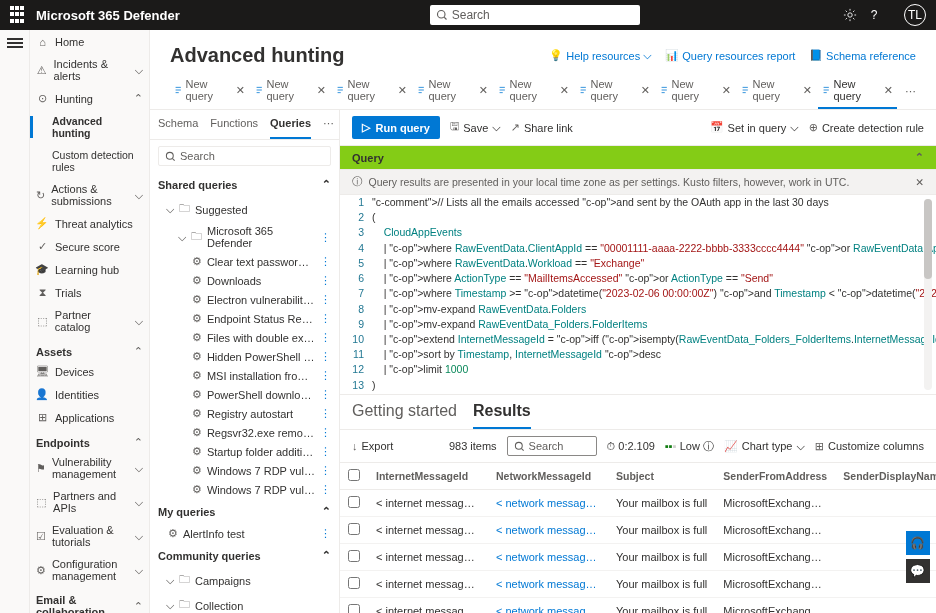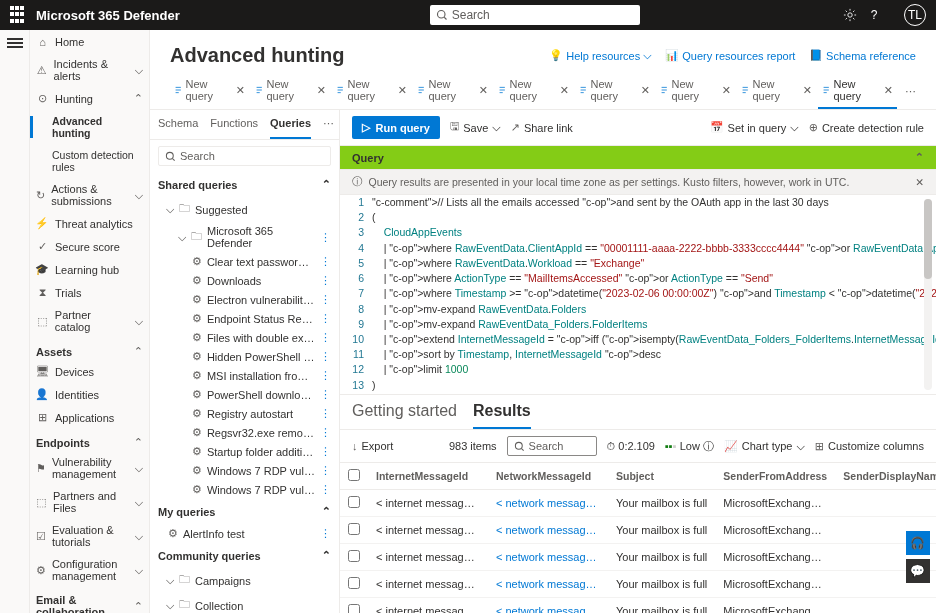--- a/index.html
+++ b/index.html
@@ -222,21 +222,21 @@
         <span>Endpoints</span>
         <span class="exp">⌃</span>
       </div>
     <div class="nav-item">
         <span class="ico">⚑</span>
         <span>Vulnerability management</span>
         <span class="exp">⌵</span>
       </div>
     <div class="nav-item">
         <span class="ico">⬚</span>
-        <span>Partners and Files</span>
+        <span>Partners and APIs</span>
         <span class="exp">⌵</span>
       </div>
     <div class="nav-item">
         <span class="ico">☑</span>
         <span>Evaluation &amp; tutorials</span>
         <span class="exp">⌵</span>
       </div>
     <div class="nav-item">
         <span class="ico">⚙</span>
         <span>Configuration management</span>

